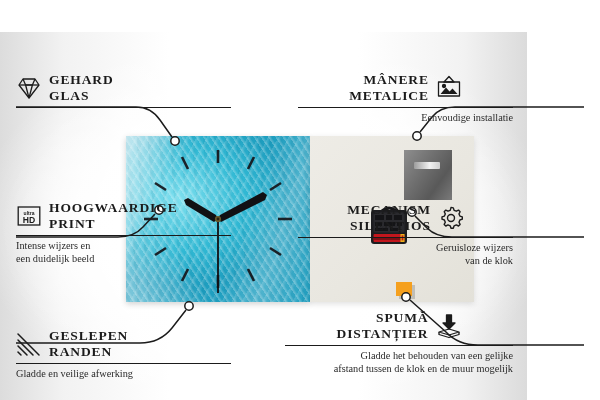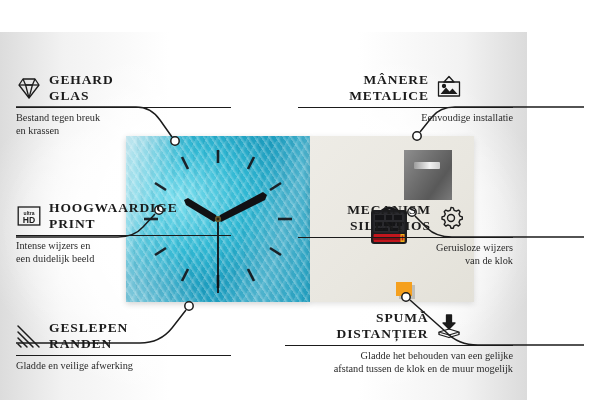--- a/index.html
+++ b/index.html
@@ -36,21 +36,21 @@
   .feat.left .title{text-align:left;}
   .feat.left .sub{text-align:left;}
   .feat.right .head{justify-content:center;flex-direction:row;}
   .feat.right .title{text-align:right;}
   .feat.right .sub{text-align:right;}
   .ico{width:26px;height:26px;flex:0 0 26px;display:block;}
 
   
   #f-glass{left:16px;top:40px;}
   #f-print{left:16px;top:168px;}
-  #f-edges{left:16px;top:288px;}
+  #f-edges{left:16px;top:296px;}
   #f-handles{left:auto;right:14px;top:40px;}
   #f-mech{right:14px;top:170px;}
   #f-spacer{right:14px;top:278px;width:228px;}
   #f-spacer .sub{white-space:nowrap;}
 
   
   .panelL{position:absolute;left:126px;top:104px;width:184px;height:166px;overflow:hidden;
     box-shadow:0 2px 6px rgba(0,0,0,.18);}
   .panelR{position:absolute;left:310px;top:104px;width:164px;height:166px;
     background:linear-gradient(135deg,#eeece6 0%,#e9e7e0 55%,#e3e1d9 100%);
@@ -181,24 +181,20 @@
             <path d="M19 4 L16.4 10 L13 23"></path>
           <path d="M9.6 10 H16.4"></path>
         </g>
       </svg>
       <div class="title">
         <div>GEHARD</div>
         <div>GLAS</div>
       </div>
     </div>
     <div class="rule"></div>
-    <div class="sub">
-      <div>Bestand tegen breuk</div>
-      <div>en krassen</div>
-    </div>
   </div>
 
   <div class="feat left" id="f-print">
     <div class="head">
       <svg class="ico" viewBox="0 0 26 26">
         <rect x="2.2" y="4" width="21.6" height="18" fill="none" stroke="#1b1b1b" stroke-width="1.3"></rect>
         <text x="13" y="11.6" font-family="Liberation Sans, sans-serif" font-size="5" font-weight="bold" text-anchor="middle" fill="#1b1b1b">ultra</text>
         <text x="13" y="19.6" font-family="Liberation Sans, sans-serif" font-size="8.6" font-weight="bold" text-anchor="middle" fill="#1b1b1b">HD</text>
       </svg>
       <div class="title">

